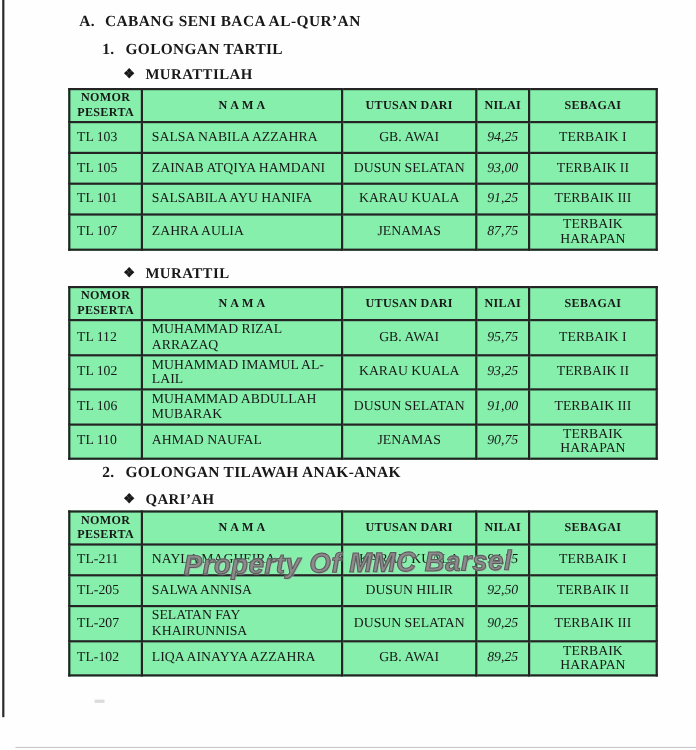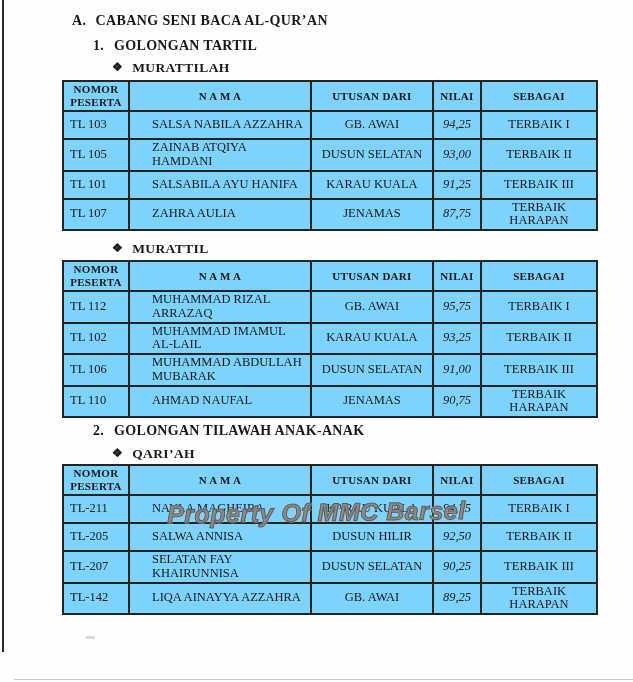--- a/index.html
+++ b/index.html
@@ -33,37 +33,37 @@
     display:flex; gap:9px; font-weight:600; align-items:baseline;
   }
   .sub-heading .bullet { font-size:12px; position:relative; top:-1px; }
 
   
   table.results {
     position:absolute;
     border-collapse:collapse;
     table-layout:fixed;
     width:534px;
-    background:#7dd3fc;
+    background:#86efac;
   }
   .results th, .results td {
     border:2px solid #242424;
     overflow:hidden;
   }
   .results th {
     font-size:11px; font-weight:bold; text-align:center;
     line-height:1.18; padding:1px 3px; height:26px;
     letter-spacing:0.3px;
   }
   .results td {
     font-size:12.5px; line-height:1.1; padding:1px 6px; height:24px;
     white-space:pre-line;
   }
   td.nomor  { text-align:left; }
-  td.nama   { text-align:left; padding-left:22px; }
+  td.nama   { text-align:left; padding-left:8px; }
   td.utusan { text-align:center; }
   td.nilai  { text-align:center;font-style:italic; }
   td.sebagai{ text-align:center; }
 
   
   .watermark {
     position:absolute; left:167px; top:498px;
     font-family:"Liberation Sans", sans-serif;
     font-weight:bold; font-style:italic;
     font-size:25px; letter-spacing:0.5px;
@@ -247,21 +247,21 @@
         <td class="sebagai">TERBAIK II</td>
       </tr>
       <tr>
         <td class="nomor">TL-207</td>
         <td class="nama">SELATAN FAY KHAIRUNNISA</td>
         <td class="utusan">DUSUN SELATAN</td>
         <td class="nilai">90,25</td>
         <td class="sebagai">TERBAIK III</td>
       </tr>
       <tr>
-        <td class="nomor">TL-142</td>
+        <td class="nomor">TL-102</td>
         <td class="nama">LIQA AINAYYA AZZAHRA</td>
         <td class="utusan">GB. AWAI</td>
         <td class="nilai">89,25</td>
         <td class="sebagai">TERBAIK
 HARAPAN</td>
       </tr>
     </tbody>
   </table>
 
   <div class="watermark">Property Of MMC Barsel</div>

